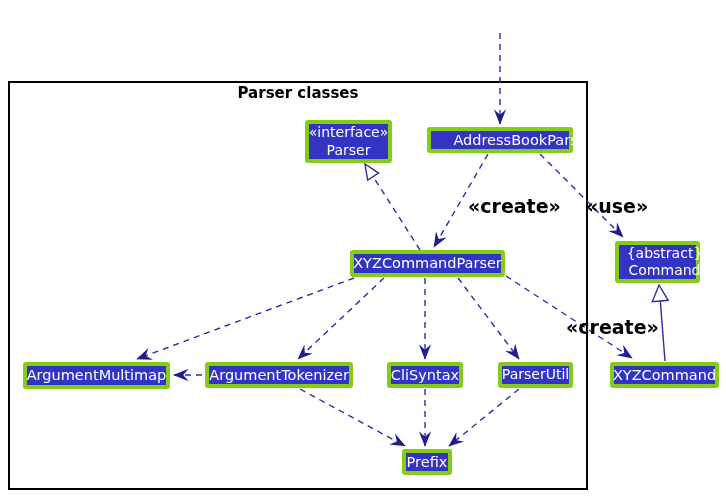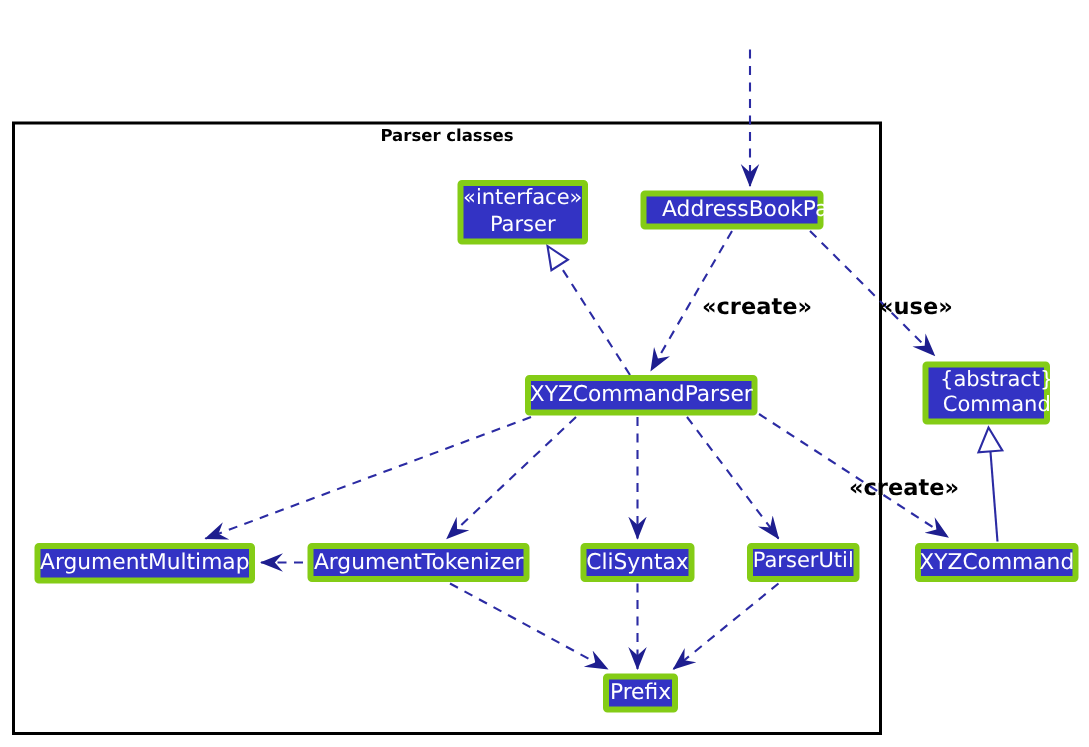--- a/index.html
+++ b/index.html
@@ -6,29 +6,29 @@
   .canvas{
     position:relative;width:726px;height:498px;background:#ffffff;
     font-family:"DejaVu Sans", sans-serif;overflow:hidden;
   }
   .frame{
     position:absolute;left:8px;top:81px;width:580px;height:409px;
     border:2px solid #000000;box-sizing:border-box;background:transparent;
   }
   .frame-title{
     position:absolute;left:0;right:0;top:1px;text-align:center;
-    font-weight:bold;font-size:11px;color:#000000;
+    font-weight:bold;font-size:15px;color:#000000;
   }
   .uml-class{
     position:absolute;background:#3333C4;border:4px solid #84cc16;border-radius:3px;
     color:#ffffff;display:flex;flex-direction:column;align-items:center;justify-content:center;
     font-size:14.5px;line-height:1.25;box-sizing:border-box;white-space:nowrap;
   }
   .dep-label{
-    position:absolute;font-weight:bold;font-size:15px;color:#000000;white-space:nowrap;
+    position:absolute;font-weight:bold;font-size:19px;color:#000000;white-space:nowrap;
   }
   svg.arrows{position:absolute;left:0;top:0;width:726px;height:498px;}
   .dash{stroke:#2B2BA3;stroke-width:1.4;fill:none;stroke-dasharray:6 5;}
   .solid{stroke:#2B2BA3;stroke-width:1.4;fill:none;}
   .hollow{fill:#ffffff;stroke:#2B2BA3;stroke-width:1.4;}
 </style>
 </head>
 <body>
 
 <div class="canvas">
@@ -64,21 +64,21 @@
 
     <path class="solid" d="M665,361 L660.3,301"></path>
     <polygon class="hollow" points="659,285 668.2,300.3 652.3,301.6"></polygon>
   </svg>
 
   <div class="uml-class" style="left:305px;top:120px;width:87px;height:43px;font-size:14px;">
     <span>«interface»</span>
     <span>Parser</span>
   </div>
 
-  <div class="uml-class" style="left:427px;top:127px;width:122px;height:26px;padding-left:46px;">
+  <div class="uml-class" style="left:427px;top:127px;width:146px;height:26px;padding-left:46px;">
     <span>AddressBookParser</span>
   </div>
 
   <div class="uml-class" style="left:350px;top:250px;width:155px;height:27px;">
     <span>XYZCommandParser</span>
   </div>
 
   <div class="uml-class" style="left:615px;top:241px;width:85px;height:42px;font-size:14px;padding-left:14px;">
     <span>{abstract}</span>
     <span>Command</span>

